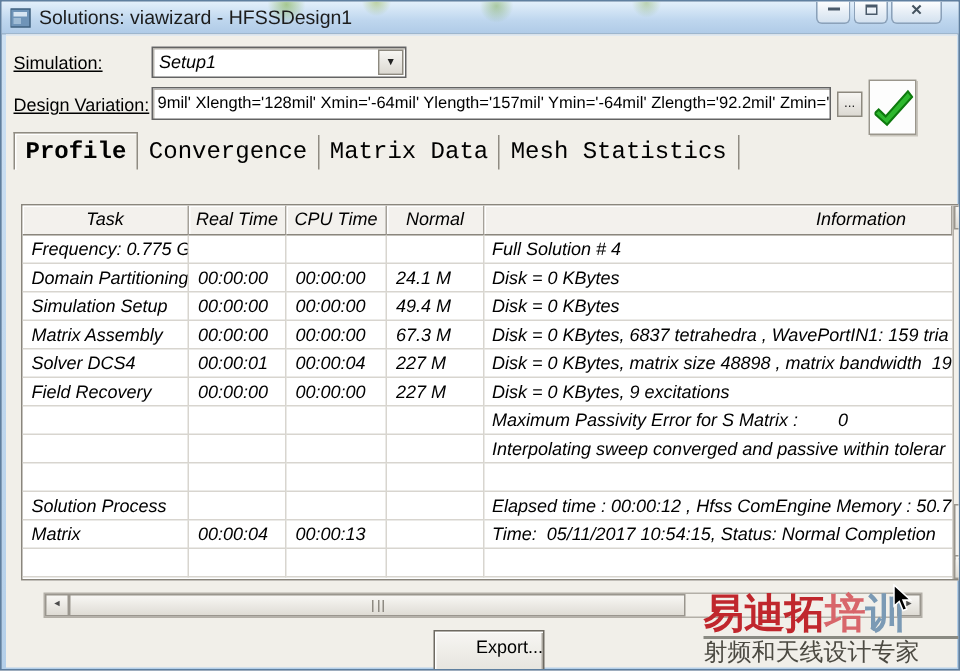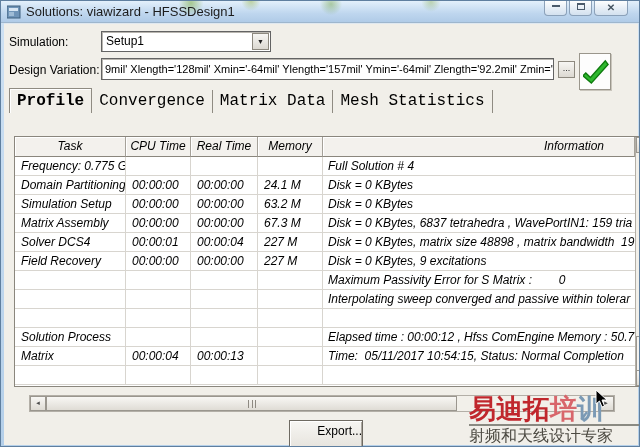--- a/index.html
+++ b/index.html
@@ -29,23 +29,23 @@
     border-radius:0 0 4px 4px;color:#41505e;font-size:9px;line-height:13px;text-align:center;
   }
   .btn-min{left:543px;width:23px;}
   .btn-max{left:568px;width:23px;}
   .btn-close{left:593px;width:34px;}
   .glyph-min{display:inline-block;width:8px;height:3px;border-bottom:2px solid #4a5a6a;margin-bottom:3px;}
   .glyph-max{display:inline-block;width:8px;height:7px;border:1px solid #4a5a6a;border-top:2px solid #4a5a6a;margin-top:2px;}
   .glyph-close{font-size:10px;font-weight:bold;color:#44535f;}
   
   .client{position:absolute;left:3px;top:22px;width:634px;height:422px;background:#f1efe9;border-top:1px solid #dfe8f0;}
-  .lbl{position:absolute;font-size:12px;color:#000;}
-  
-  .combo{position:absolute;left:100px;top:30px;width:170px;height:21px;background:#fff;border:1px solid #636363;box-shadow:inset 1px 1px 0 #b9b6b0;}
+  .lbl{position:absolute;font-size:12px;color:#000;text-decoration:underline;}
+  
+  .combo{position:absolute;left:100px;top:30px;width:170px;height:21px;background:#fff;border:1px solid #636363;box-shadow:inset 1px 1px 0 #b9b6b0;font-style:italic;}
   .combo-value{position:absolute;left:4px;top:2px;font-size:12px;}
   .combo-btn{position:absolute;right:1px;top:1px;width:17px;height:17px;background:linear-gradient(#f7f6f3,#dcd9d2);border:1px solid #8d897f;text-align:center;font-size:7px;line-height:16px;color:#222;}
   
   .textbox{position:absolute;left:100px;top:57px;width:453px;height:22px;background:#fff;border:1px solid #636363;box-shadow:inset 1px 1px 0 #b9b6b0;
     font-size:11px;line-height:20px;white-space:nowrap;overflow:hidden;padding:0 3px;color:#000;}
   .mini-btn{position:absolute;left:557px;top:60px;width:17px;height:17px;background:linear-gradient(#f7f6f3,#dcd9d2);border:1px solid #8d897f;font-size:9px;line-height:12px;text-align:center;color:#222;}
   .check-btn{position:absolute;left:578px;top:52px;width:32px;height:37px;background:#fdfdfd;border:1px solid #9a968c;box-shadow:1px 1px 0 #c9c5bc;padding:5px 3px;}
   
   .tabstrip{position:absolute;left:8px;top:92px;height:20px;display:flex;align-items:flex-end;font-family:"Liberation Mono","DejaVu Sans Mono",monospace;font-size:16px;}
   .tab{padding:2px 7px 3px 7px;border-right:1px solid #8f8b82;color:#000;white-space:nowrap;}
@@ -126,23 +126,23 @@
   <div class="tabstrip">
     <div class="tab active">Profile</div>
     <div class="tab">Convergence</div>
     <div class="tab">Matrix Data</div>
     <div class="tab">Mesh Statistics</div>
   </div>
 
   <div class="table">
     <div class="thead" style="margin-right:16px;">
       <div class="th">Task</div>
+      <div class="th">Real Time</div>
       <div class="th">CPU Time</div>
-      <div class="th">Real Time</div>
-      <div class="th">Memory</div>
+      <div class="th">Normal</div>
       <div class="th info">Information</div>
     </div>
     <div class="tbody">
         <div class="tr">
           <div class="td c0">Frequency: 0.775 GHz</div>
           <div class="td c1"></div>
           <div class="td c2"></div>
           <div class="td c3"></div>
           <div class="td c4">Full Solution # 4</div>
         </div>
@@ -150,21 +150,21 @@
           <div class="td c0">Domain Partitioning</div>
           <div class="td c1">00:00:00</div>
           <div class="td c2">00:00:00</div>
           <div class="td c3">24.1 M</div>
           <div class="td c4">Disk = 0 KBytes</div>
         </div>
         <div class="tr">
           <div class="td c0">Simulation Setup</div>
           <div class="td c1">00:00:00</div>
           <div class="td c2">00:00:00</div>
-          <div class="td c3">63.2 M</div>
+          <div class="td c3">49.4 M</div>
           <div class="td c4">Disk = 0 KBytes</div>
         </div>
         <div class="tr">
           <div class="td c0">Matrix Assembly</div>
           <div class="td c1">00:00:00</div>
           <div class="td c2">00:00:00</div>
           <div class="td c3">67.3 M</div>
           <div class="td c4">Disk = 0 KBytes, 6837 tetrahedra , WavePortIN1: 159 tria</div>
         </div>
         <div class="tr">

